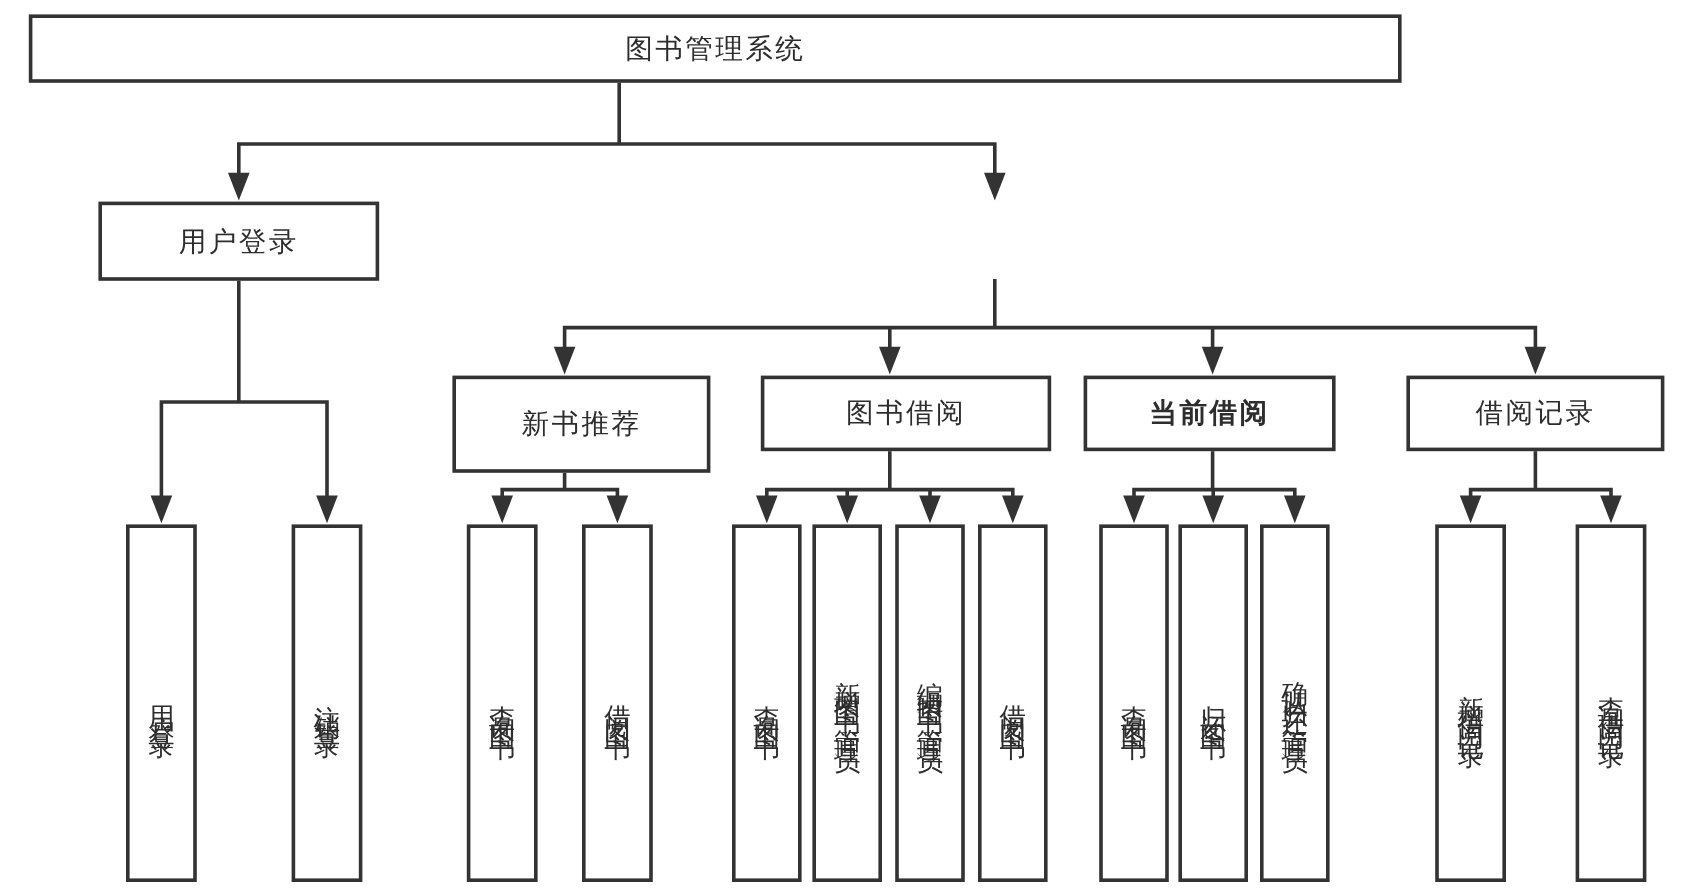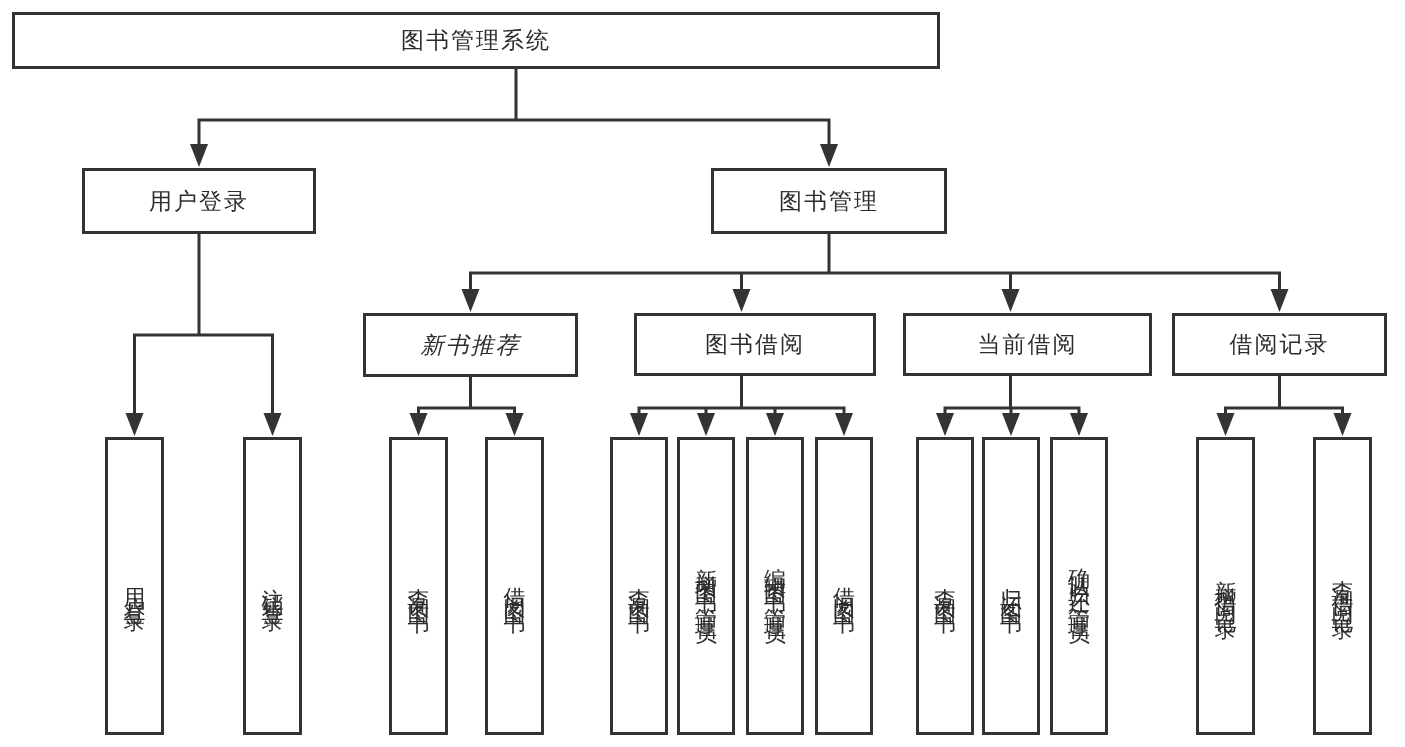--- a/index.html
+++ b/index.html
@@ -14,26 +14,26 @@
     position:absolute;box-sizing:border-box;background:#ffffff;border:3px solid #333333;
     display:flex;align-items:center;justify-content:center;
     color:#2d2d2d;font-size:23px;letter-spacing:2px;white-space:nowrap;
   }
   .leaf{top:437px;width:59px;height:298px;font-size:22px;}
   .leaf .v{
     writing-mode:vertical-rl;text-orientation:mixed;
     letter-spacing:8px;line-height:1;white-space:normal;
   }
   
-  .b-root{left:12px;top:12px;width:928px;height:57px;}
+  .b-root{left:24px;top:12px;width:1144px;height:57px;}
   .b-login{left:82px;top:168px;width:234px;height:66px;}
   .b-mgmt{left:711px;top:168px;width:236px;height:66px;}
-  .b-m1{left:363px;top:313px;width:215px;height:64px;font-style:italic;}
+  .b-m1{left:377px;top:313px;width:215px;height:81px;}
   .b-m2{left:634px;top:313px;width:242px;height:63px;}
-  .b-m3{left:903px;top:313px;width:249px;height:63px;}
+  .b-m3{left:903px;top:313px;width:210px;height:63px;font-weight:bold;}
   .b-m4{left:1172px;top:313px;width:215px;height:63px;}
   
   .l-g1a{left:105px;}.l-g1b{left:243px;}
   .l-g2a{left:389px;}.l-g2b{left:485px;}
   .l-g3a{left:610px;width:58px;}.l-g3b{left:677px;width:58px;}
   .l-g3c{left:746px;width:58px;}.l-g3d{left:815px;width:58px;}
   .l-g4a{left:916px;width:58px;}.l-g4b{left:982px;width:58px;}.l-g4c{left:1050px;width:58px;}
   .l-g5a{left:1196px;}.l-g5b{left:1313px;}
   .watermark{
     position:absolute;right:5px;bottom:5px;z-index:5;
@@ -98,23 +98,20 @@
     </g>
   </svg>
 
   <div class="box b-root">
     <span>图书管理系统</span>
   </div>
 
   <div class="box b-login">
     <span>用户登录</span>
   </div>
-  <div class="box b-mgmt">
-    <span>图书管理</span>
-  </div>
 
   <div class="box b-m1">
     <span>新书推荐</span>
   </div>
   <div class="box b-m2">
     <span>图书借阅</span>
   </div>
   <div class="box b-m3">
     <span>当前借阅</span>
   </div>

